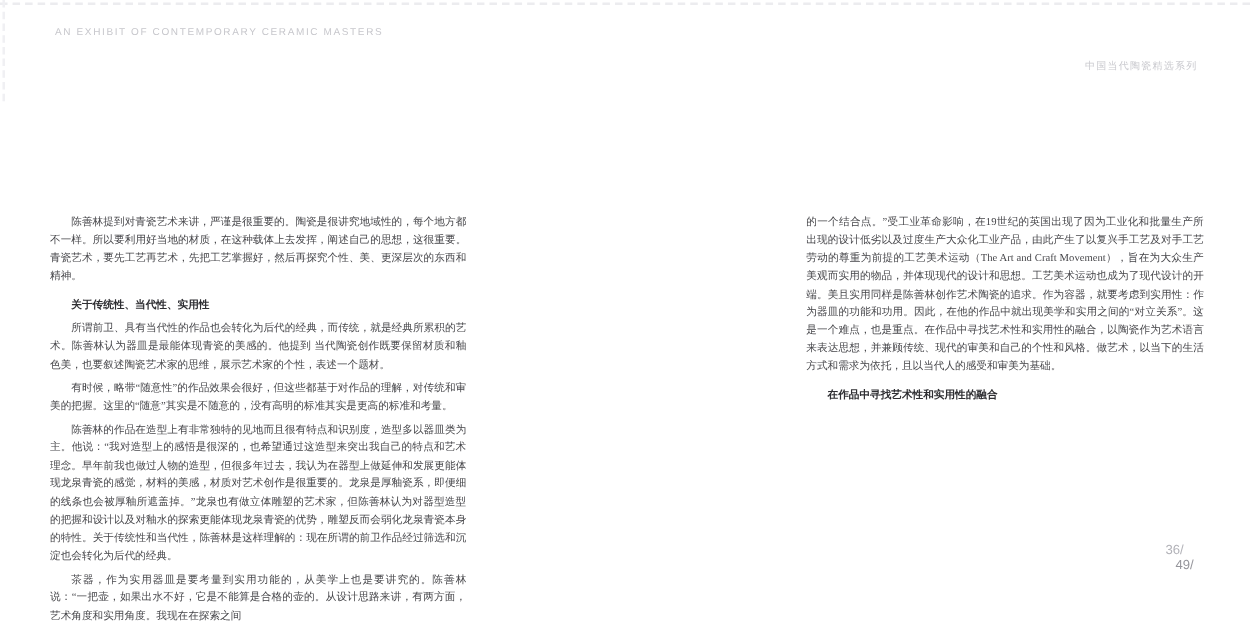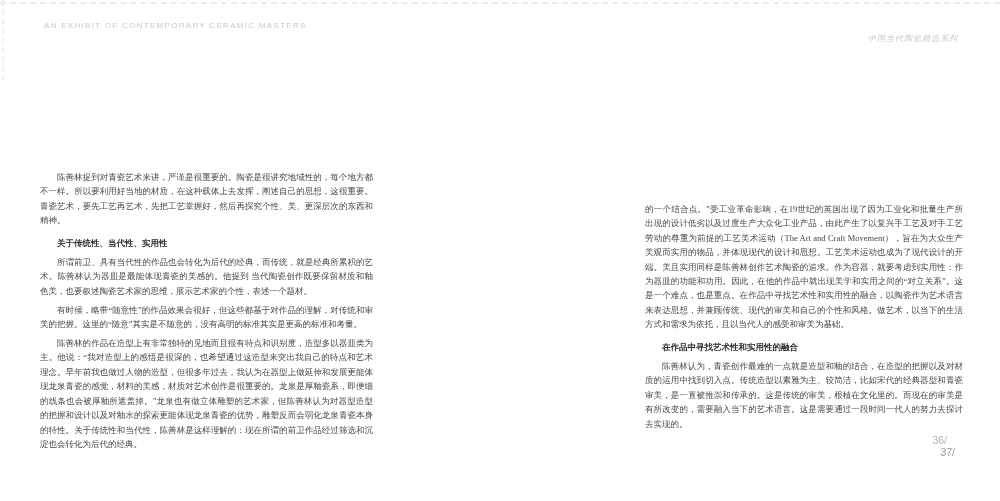--- a/index.html
+++ b/index.html
@@ -34,38 +34,37 @@
   .header-en {
     position: absolute;
     left: 44px; top: 21px;
     font-size: 8px;
     letter-spacing: 1.3px;
     color: #c7c7cc;
     font-weight: 500;
   }
   .header-zh {
     position: absolute;
-    right: 42px; top: 33px;
+    right: 42px; top: 47px;
     font-size: 8px;
     letter-spacing: 1px;
     color: #c9c9ce;
-    font-style: italic;
   }
   
   .col {
     position: absolute;
     top: 170px;
     font-size: 8.5px;
     line-height: 14.4px;
     color: #46464a;
     text-align: justify;
     font-family: Liberation Serif, serif;
   }
   .col-left  { left: 40px;  width: 333px; }
-  .col-right { left: 645px; width: 318px; margin-top: 32px; }
+  .col-right { left: 645px; width: 318px; }
   .col p {
     margin: 0 0 4.5px 0;
     text-indent: 2em;
   }
   .col p.no-indent { text-indent: 0; }
   .col h3 {
     margin: 8px 0 5px 0;
     font-size: 8.5px;
     line-height: 14.4px;
     color: #2e2e32;
@@ -94,26 +93,26 @@
   <div class="header-en">AN EXHIBIT OF CONTEMPORARY CERAMIC MASTERS</div>
 
   <div class="header-zh">中国当代陶瓷精选系列</div>
 
   <div class="col col-left">
     <p>陈善林提到对青瓷艺术来讲，严谨是很重要的。陶瓷是很讲究地域性的，每个地方都不一样。所以要利用好当地的材质，在这种载体上去发挥，阐述自己的思想，这很重要。青瓷艺术，要先工艺再艺术，先把工艺掌握好，然后再探究个性、美、更深层次的东西和精神。</p>
     <h3>关于传统性、当代性、实用性</h3>
     <p>所谓前卫、具有当代性的作品也会转化为后代的经典，而传统，就是经典所累积的艺术。陈善林认为器皿是最能体现青瓷的美感的。他提到 当代陶瓷创作既要保留材质和釉色美，也要叙述陶瓷艺术家的思维，展示艺术家的个性，表述一个题材。</p>
     <p>有时候，略带“随意性”的作品效果会很好，但这些都基于对作品的理解，对传统和审美的把握。这里的“随意”其实是不随意的，没有高明的标准其实是更高的标准和考量。</p>
     <p>陈善林的作品在造型上有非常独特的见地而且很有特点和识别度，造型多以器皿类为主。他说：“我对造型上的感悟是很深的，也希望通过这造型来突出我自己的特点和艺术理念。早年前我也做过人物的造型，但很多年过去，我认为在器型上做延伸和发展更能体现龙泉青瓷的感觉，材料的美感，材质对艺术创作是很重要的。龙泉是厚釉瓷系，即便细的线条也会被厚釉所遮盖掉。”龙泉也有做立体雕塑的艺术家，但陈善林认为对器型造型的把握和设计以及对釉水的探索更能体现龙泉青瓷的优势，雕塑反而会弱化龙泉青瓷本身的特性。关于传统性和当代性，陈善林是这样理解的：现在所谓的前卫作品经过筛选和沉淀也会转化为后代的经典。</p>
+    <p>茶器，作为实用器皿是要考量到实用功能的，从美学上也是要讲究的。陈善林说：“一把壶，如果出水不好，它是不能算是合格的壶的。从设计思路来讲，有两方面，艺术角度和实用角度。我现在在探索之间</p>
   </div>
 
   <div class="col col-right">
     <p class="no-indent">的一个结合点。”受工业革命影响，在19世纪的英国出现了因为工业化和批量生产所出现的设计低劣以及过度生产大众化工业产品，由此产生了以复兴手工艺及对手工艺劳动的尊重为前提的工艺美术运动（The Art and Craft Movement），旨在为大众生产美观而实用的物品，并体现现代的设计和思想。工艺美术运动也成为了现代设计的开端。美且实用同样是陈善林创作艺术陶瓷的追求。作为容器，就要考虑到实用性：作为器皿的功能和功用。因此，在他的作品中就出现美学和实用之间的“对立关系”。这是一个难点，也是重点。在作品中寻找艺术性和实用性的融合，以陶瓷作为艺术语言来表达思想，并兼顾传统、现代的审美和自己的个性和风格。做艺术，以当下的生活方式和需求为依托，且以当代人的感受和审美为基础。</p>
     <h3>在作品中寻找艺术性和实用性的融合</h3>
-    <p>陈善林认为，青瓷创作最难的一点就是造型和釉的结合，在造型的把握以及对材质的运用中找到切入点。传统造型以素雅为主、较简洁，比如宋代的经典器型和青瓷审美，是一直被推崇和传承的。这是传统的审美，根植在文化里的。而现在的审美是有所改变的，需要融入当下的艺术语言。这是需要通过一段时间一代人的努力去探讨去实现的。</p>
   </div>
 
   <div class="pagenums">
     <div class="pn-top">36/</div>
-    <div class="pn-bottom">37/</div>
+    <div class="pn-bottom">49/</div>
   </div>
 
 </div>
 
 </body></html>

